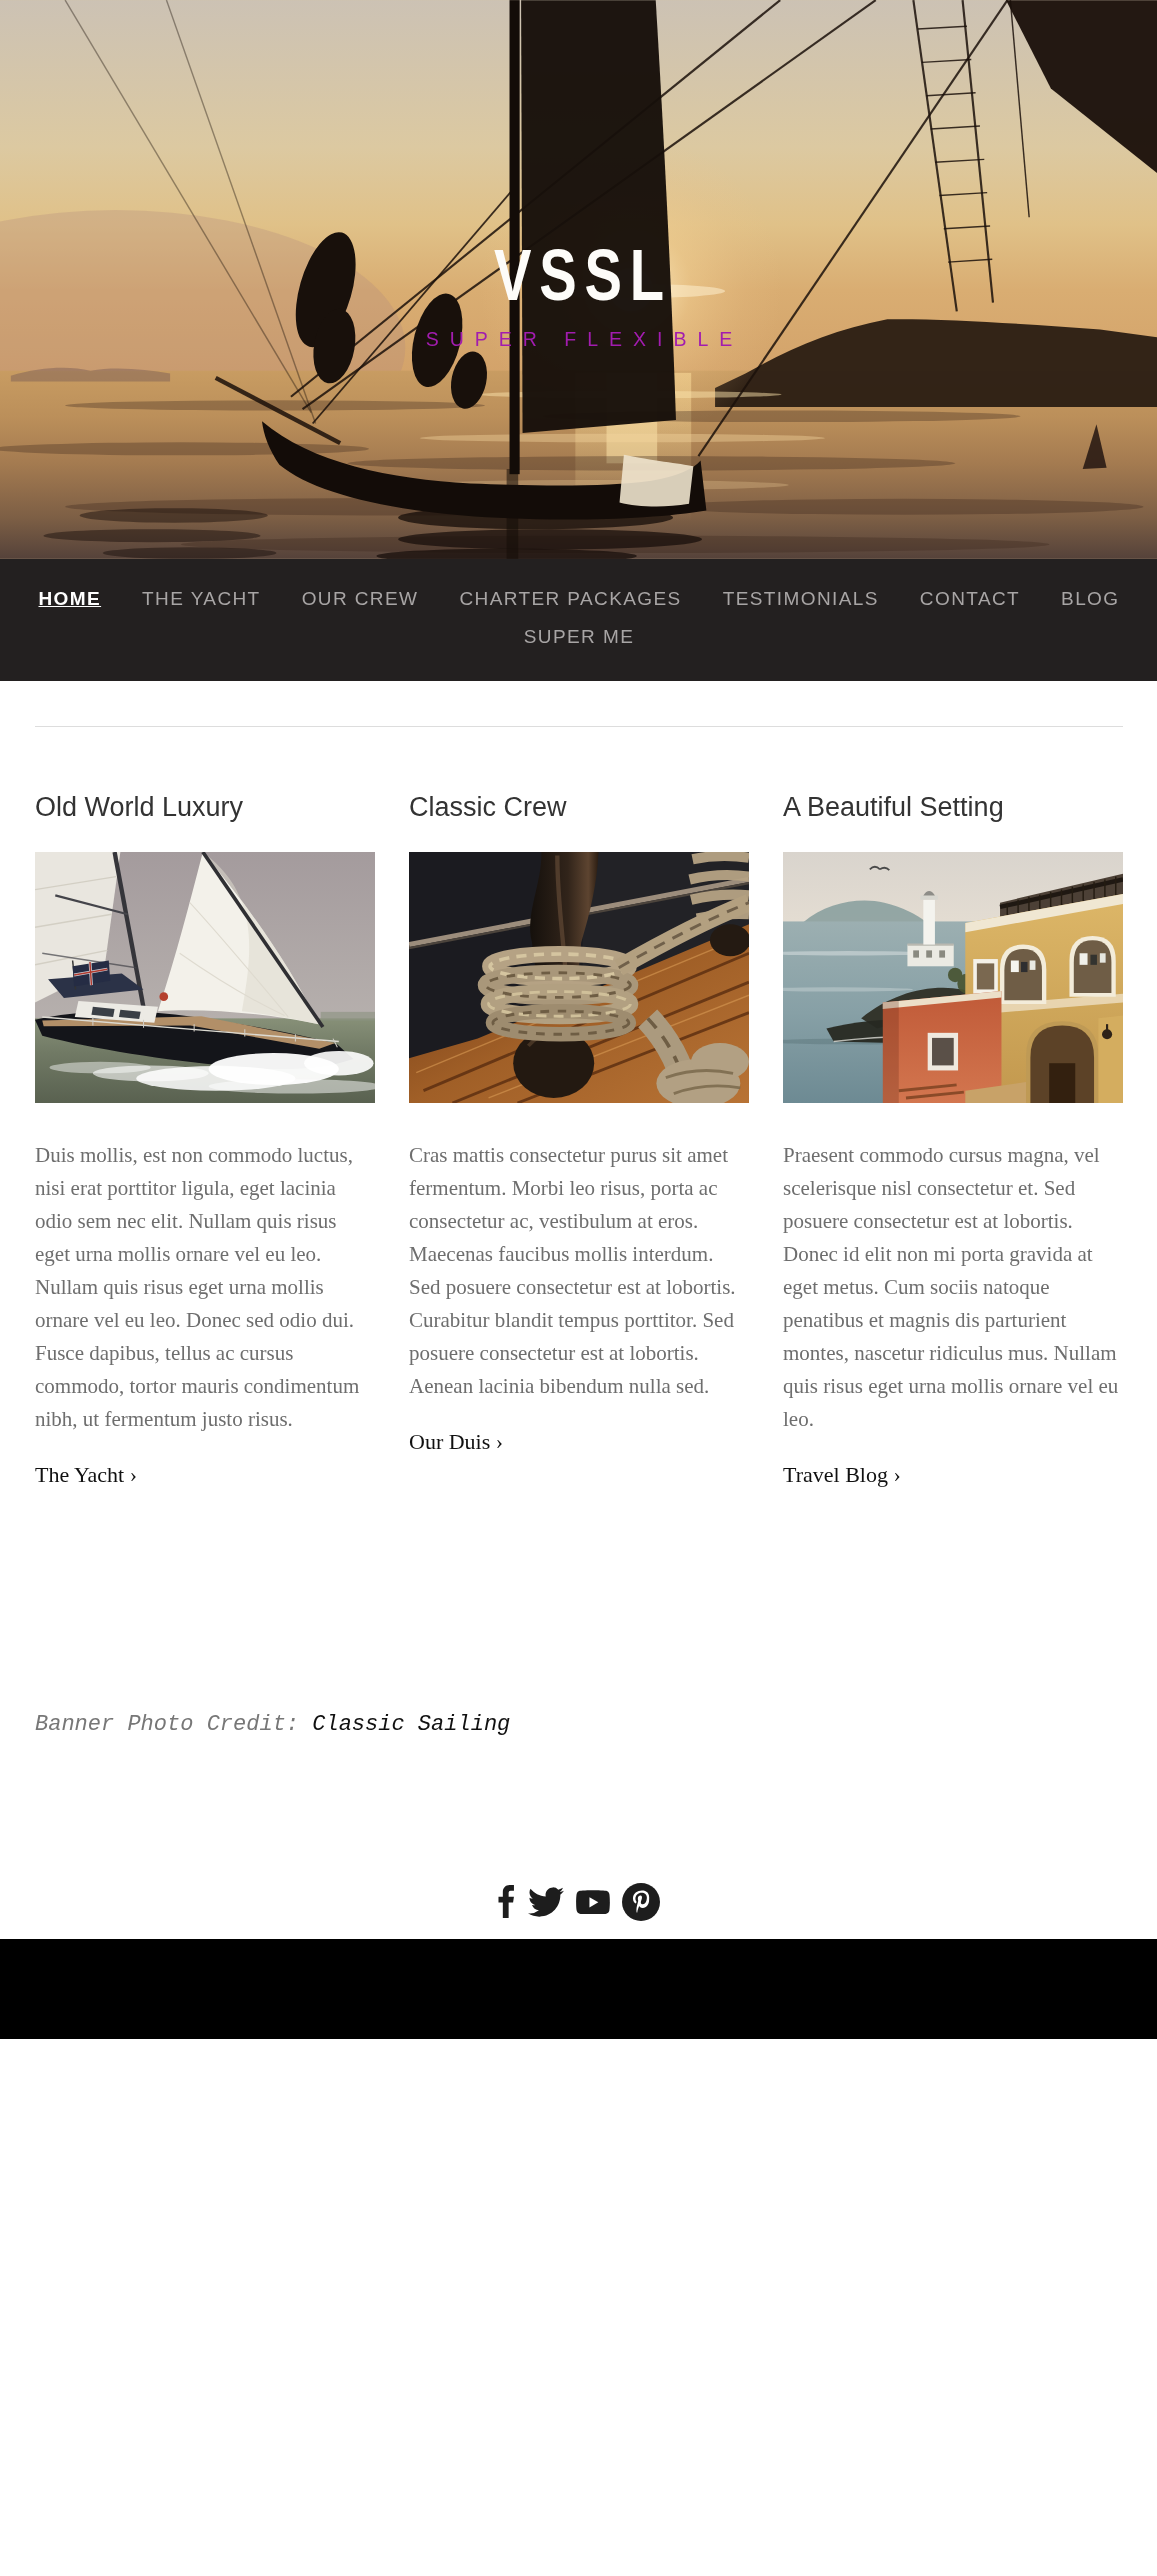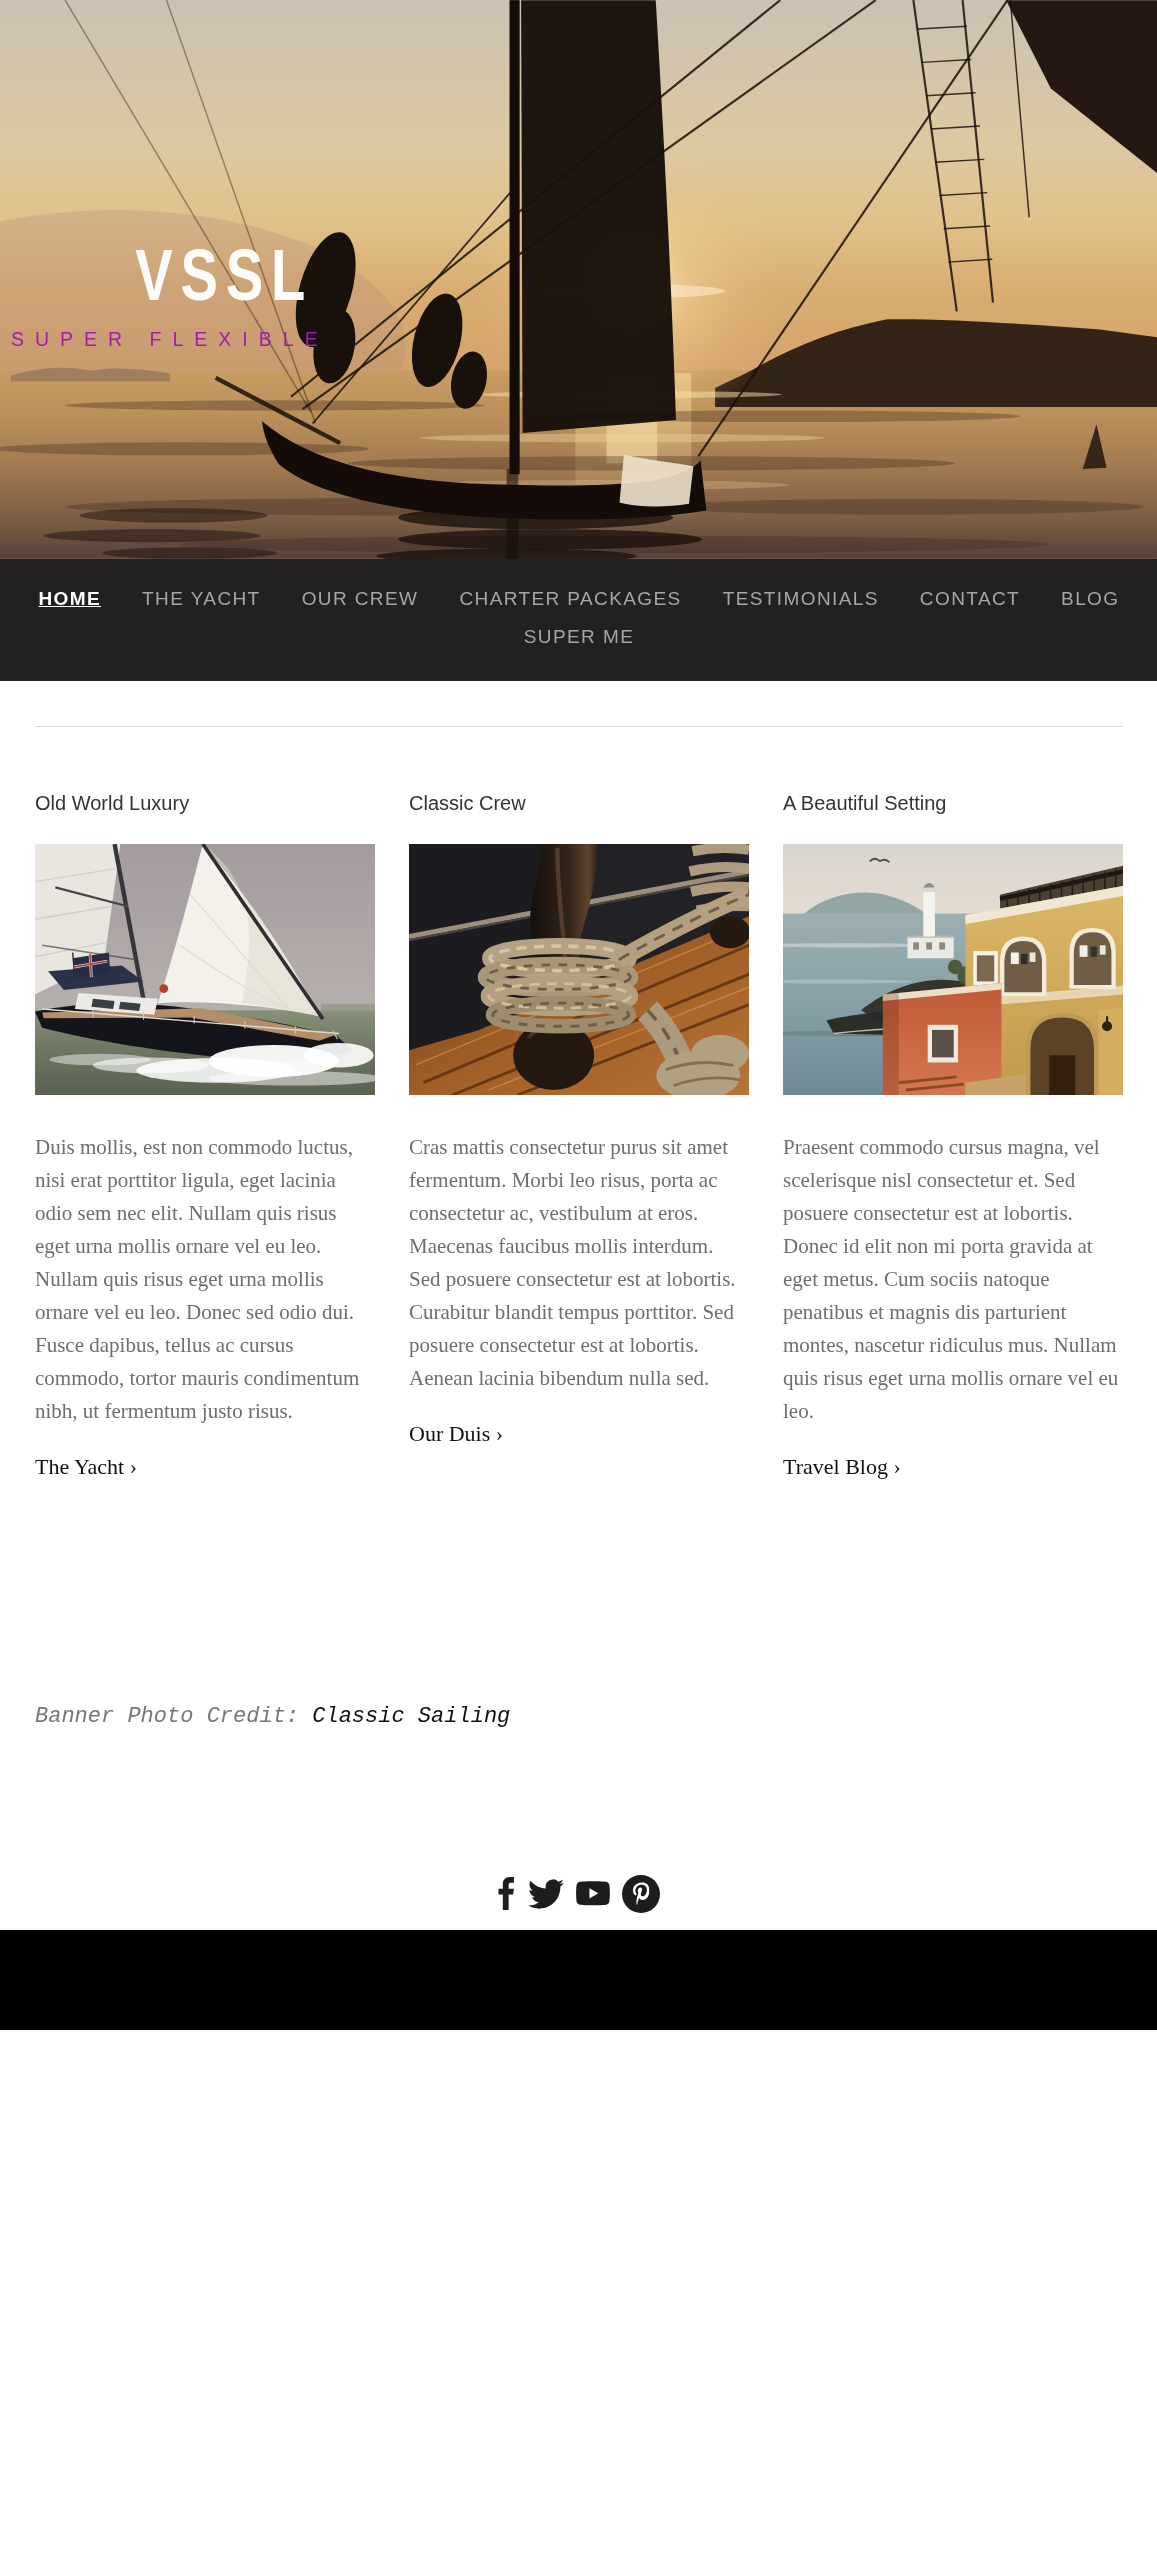--- a/index.html
+++ b/index.html
@@ -1,21 +1,21 @@
 <!DOCTYPE html>
 <html style="font-size:11.6px"><head>
 <meta charset="utf-8">
 <style>
   html,body{margin:0;padding:0;background:#ffffff;}
   .page{width:1158px;margin:0 auto;background:#fff;font-family:"Liberation Sans",sans-serif;}
 
   
   .hero{position:relative;height:559px;overflow:hidden;background:#d8c49c;}
   .hero svg{position:absolute;left:0;top:0;display:block;}
-  .hero-titles{position:absolute;left:0;right:0;top:239px;z-index:5;}
+  .hero-titles{position:absolute;left:0;right:0;top:239px;text-align:center;z-index:5;}
   .hero-titles h1{
     margin:0;font-family:"Liberation Sans",sans-serif;font-weight:700;
     font-size:72px;line-height:1;letter-spacing:10px;text-indent:10px;color:#fdfcf9;
     transform:scaleX(.78);transform-origin:center;
   }
   .hero-tagline{
     margin-top:17.4px;font-size:19.5px;letter-spacing:11px;text-indent:11px;
     color:#a21caf;font-weight:400;
   }
 
@@ -30,21 +30,21 @@
   
   main{width:1088px;margin:0 auto;}
   .intro{
     margin:101px auto 0;max-width:948px;text-align:center;white-space:pre-line;
     font-size:33px;line-height:77px;color:#3c3c3c;font-weight:400;
   }
   hr.divider{border:none;border-top:0.7px solid #dddddd;margin:45px 0 0;}
 
   .columns{display:flex;gap:34px;margin-top:64px;}
   .col{width:340px;}
-  .col h2{margin:0;font-size:20px;line-height:1.2;font-weight:400;color:#333333;}
+  .col h2{margin:0;font-size:27px;line-height:1.2;font-weight:400;color:#333333;}
   .photo{margin-top:29px;width:340px;height:251px;overflow:hidden;background:#ccc;}
   .photo svg{display:block;}
   .col .body{
     margin:36px 0 0;font-family:"Liberation Serif",serif;
     font-size:21px;line-height:33px;color:#6e6e6e;
   }
   .more{
     display:inline-block;margin-top:26px;font-family:"Liberation Serif",serif;
     font-size:22px;color:#111111;text-decoration:none;cursor:pointer;
   }

